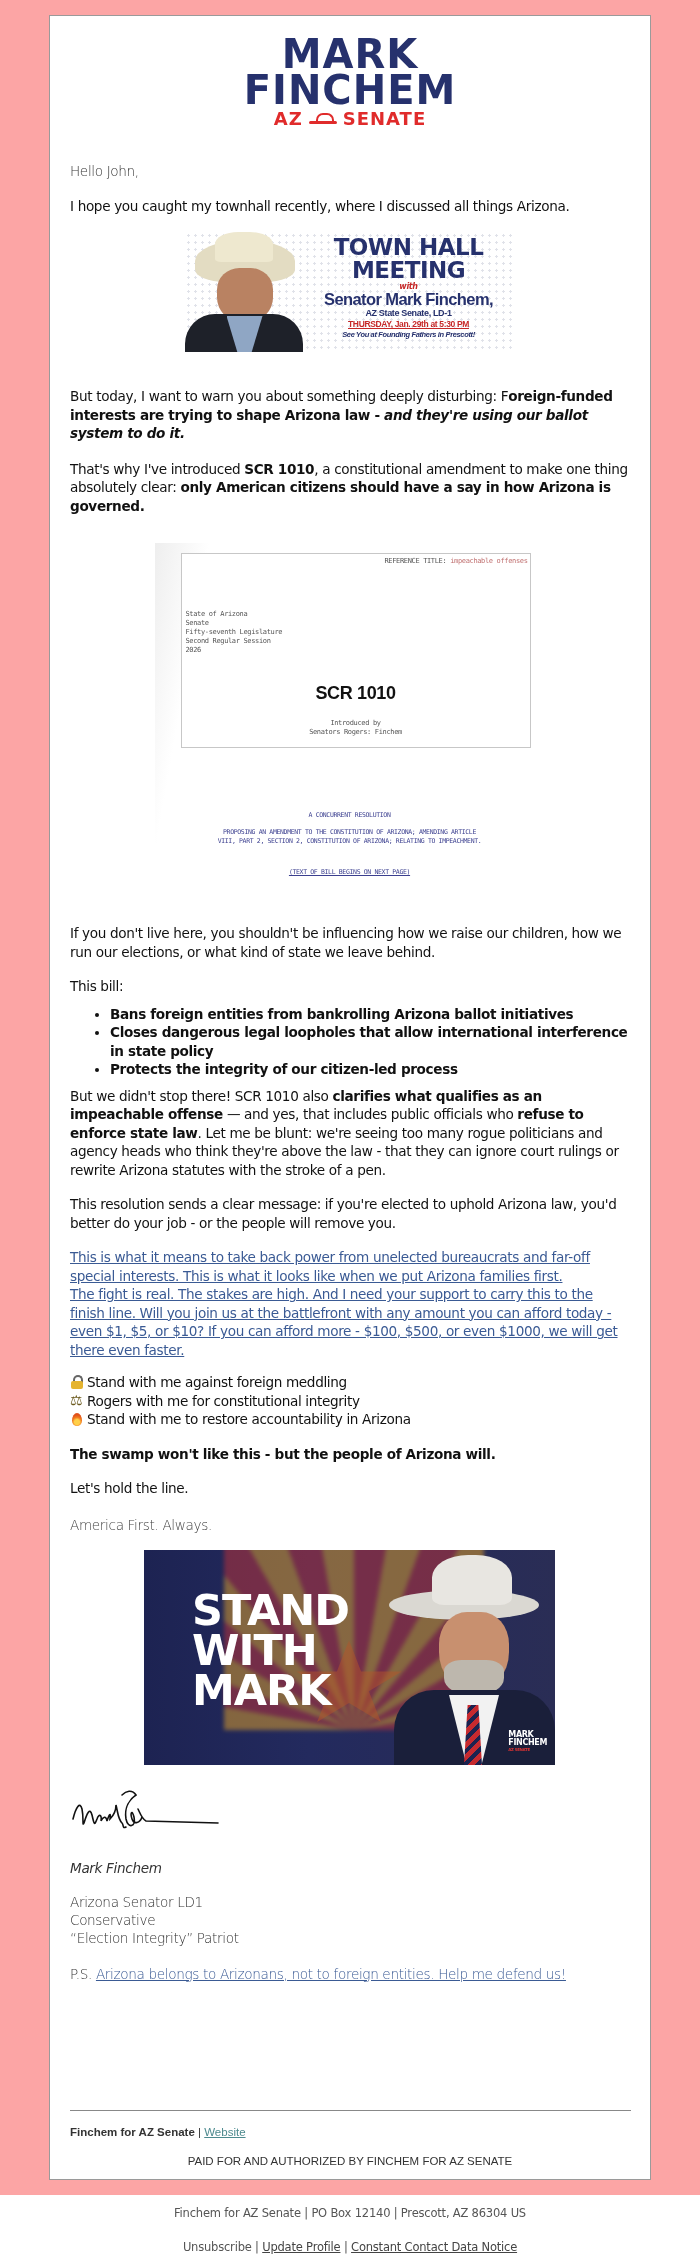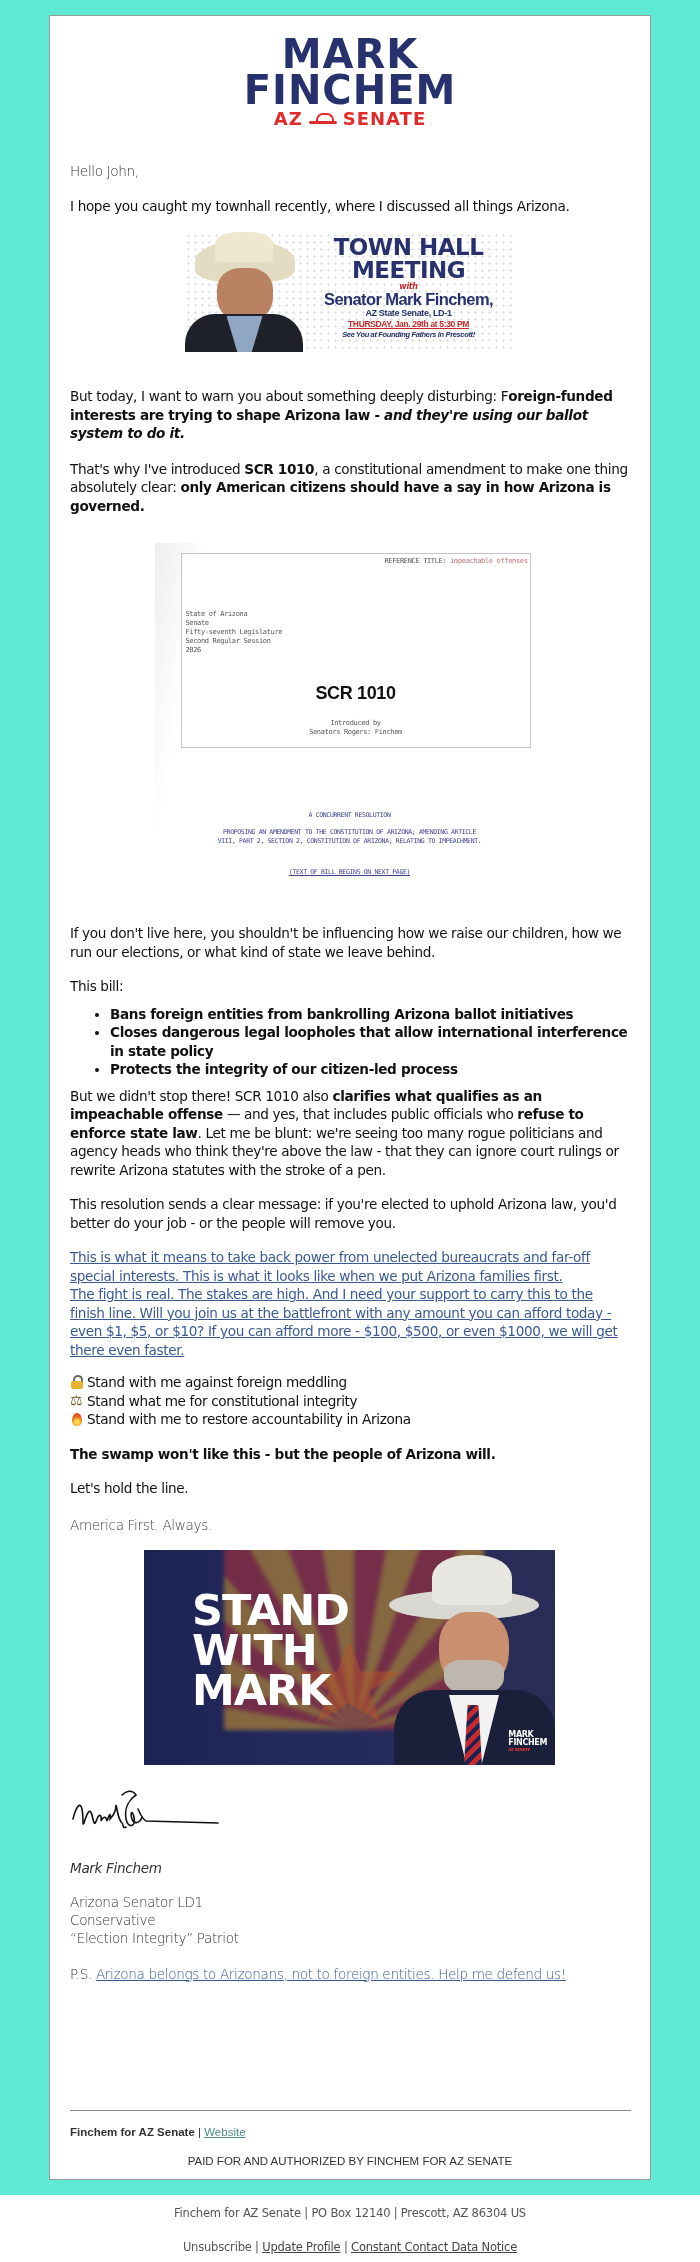--- a/index.html
+++ b/index.html
@@ -1,18 +1,18 @@
 <!DOCTYPE html>
 <html><head>
   <meta charset="utf-8">
   <style>
     * { box-sizing: border-box; margin: 0; padding: 0; }
     html, body { width: 700px; background: #e6e6e6; }
     body { font-family: "DejaVu Sans", "Liberation Sans", sans-serif; color: #111; }
-    .outer { width: 700px; height: 2195px; background: #5eead4; padding-top: 15px; }
+    .outer { width: 700px; height: 2195px; background: #fca5a5; padding-top: 15px; }
     .card { position: relative; width: 602px; height: 2165px; margin-left: 49px; background: #fff; border: 1px solid #9a9a9a; }
     .content { padding: 0 21px 0 20px; font-size: 13.6px; line-height: 18.5px; font-family: "DejaVu Sans", sans-serif; letter-spacing: -0.35px; }
     .logo { width: 240px; margin: 20px auto 0; text-align: center; height: 110px; }
     .logo .l1, .logo .l2 { font-family: "DejaVu Sans", sans-serif; font-weight: bold; color: #26316d; font-size: 40px; line-height: 36px; letter-spacing: 1px; }
     .logo .l3 { font-family: "DejaVu Sans", sans-serif; font-weight: bold; color: #e02b2b; font-size: 18px; line-height: 22px; letter-spacing: 1px; display: flex; justify-content: center; align-items: center; gap: 6px; }
     .hat-icon { display: inline-block; width: 28px; height: 12px; position: relative; }
     .hat-icon:before { content: ""; position: absolute; left: 7px; top: 0; width: 14px; height: 8px; border: 2px solid #e02b2b; border-bottom: none; border-radius: 7px 7px 0 0; }
     .hat-icon:after { content: ""; position: absolute; left: 0; top: 8px; width: 28px; height: 3px; background: #e02b2b; border-radius: 2px; }
     p { margin: 0; }
     .greet { margin-top: 16px; color: #333; font-weight: 300; }
@@ -176,21 +176,21 @@
       <p class="p9"><a class="lnk">This is what it means to take back power from unelected bureaucrats and far-off special interests. This is what it looks like when we put Arizona families first. </a></p>
       <p class="p10"><a class="lnk">The fight is real. The stakes are high. And I need your support to carry this to the finish line. Will you join us at the battlefront with any amount you can afford today - even $1, $5, or $10? If you can afford more - $100, $500, or even $1000, we will get there even faster. </a></p>
 
       <div class="stand">
         <div class="row">
             <span class="emo lock-icon"></span>
             <span>Stand with me against foreign meddling</span>
           </div>
         <div class="row">
             <span class="emo scales-icon"></span>
-            <span>Stand what me for constitutional integrity</span>
+            <span>Rogers with me for constitutional integrity</span>
           </div>
         <div class="row">
             <span class="emo fire-icon"></span>
             <span>Stand with me to restore accountability in Arizona</span>
           </div>
       </div>
 
       <p class="p11">The swamp won't like this - but the people of Arizona will.</p>
       <p class="p12">Let's hold the line.</p>
       <p class="p13">America First. Always.</p>

